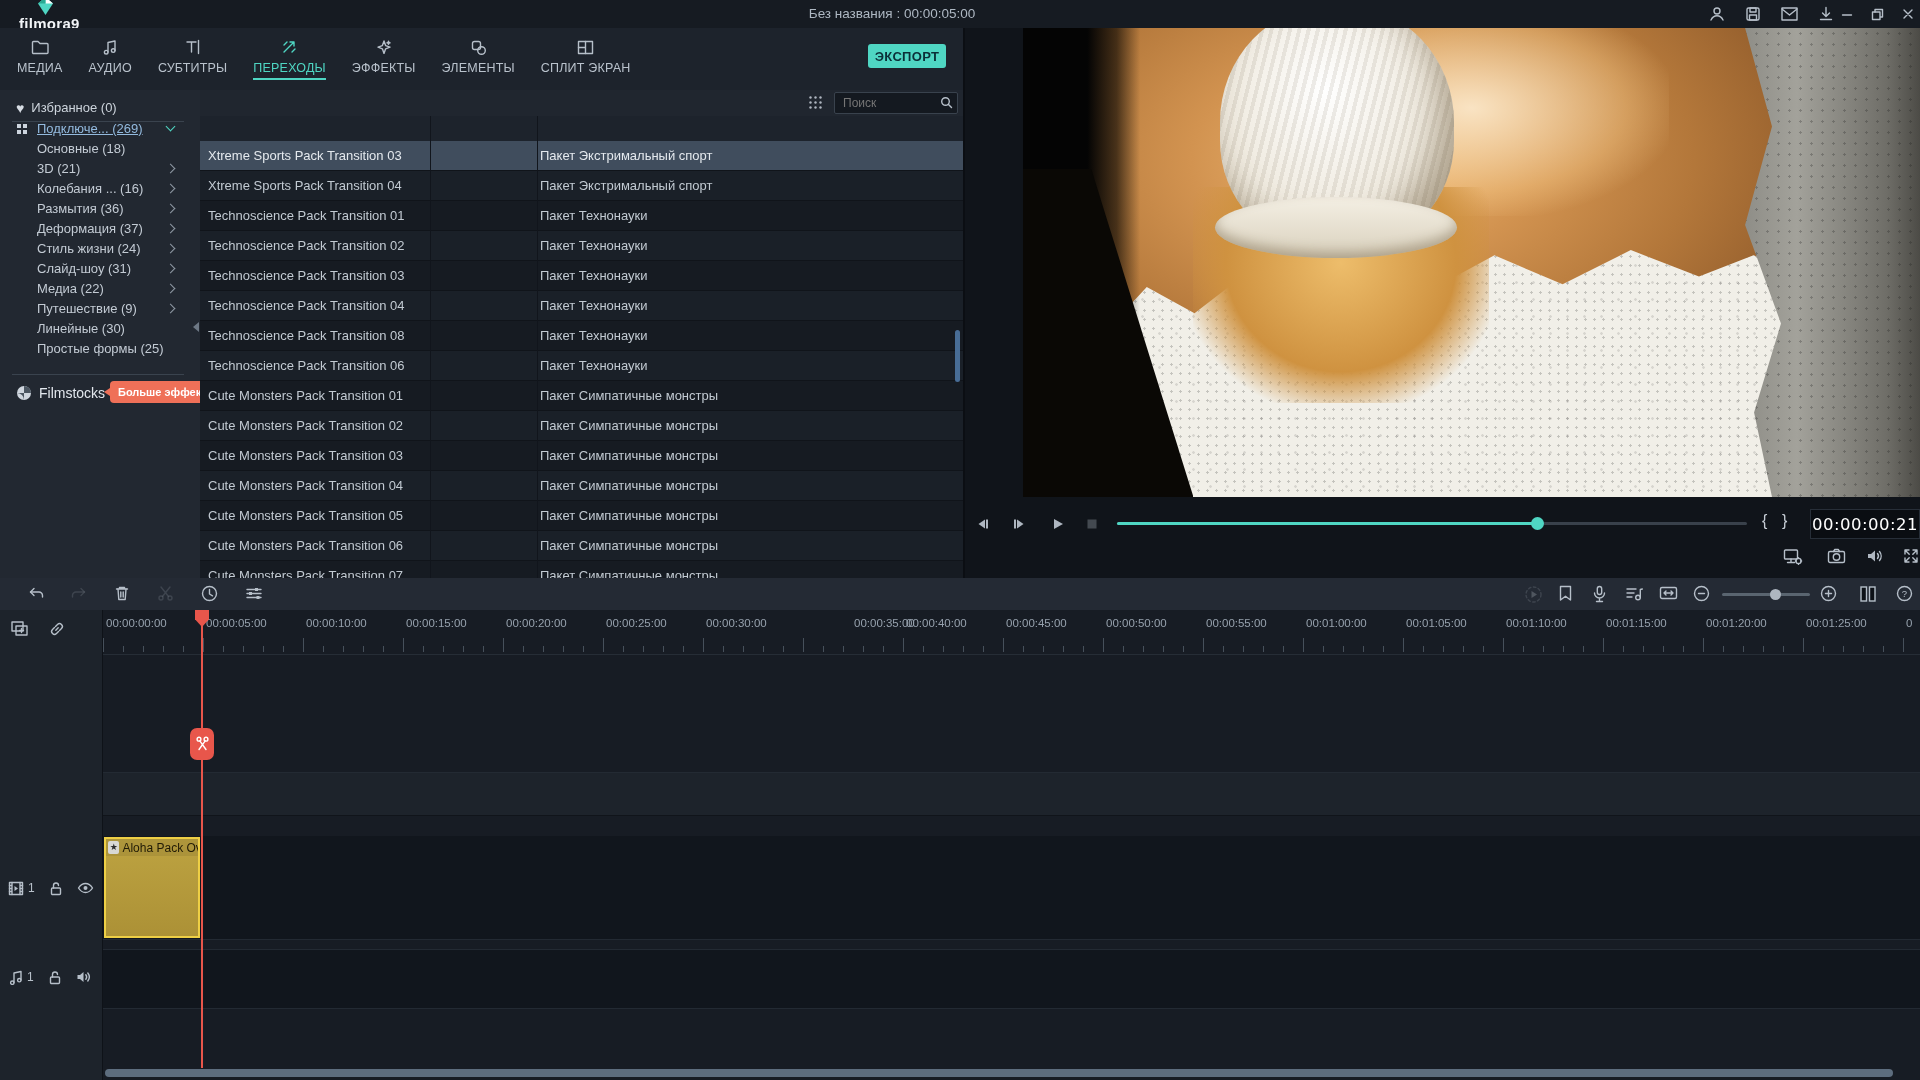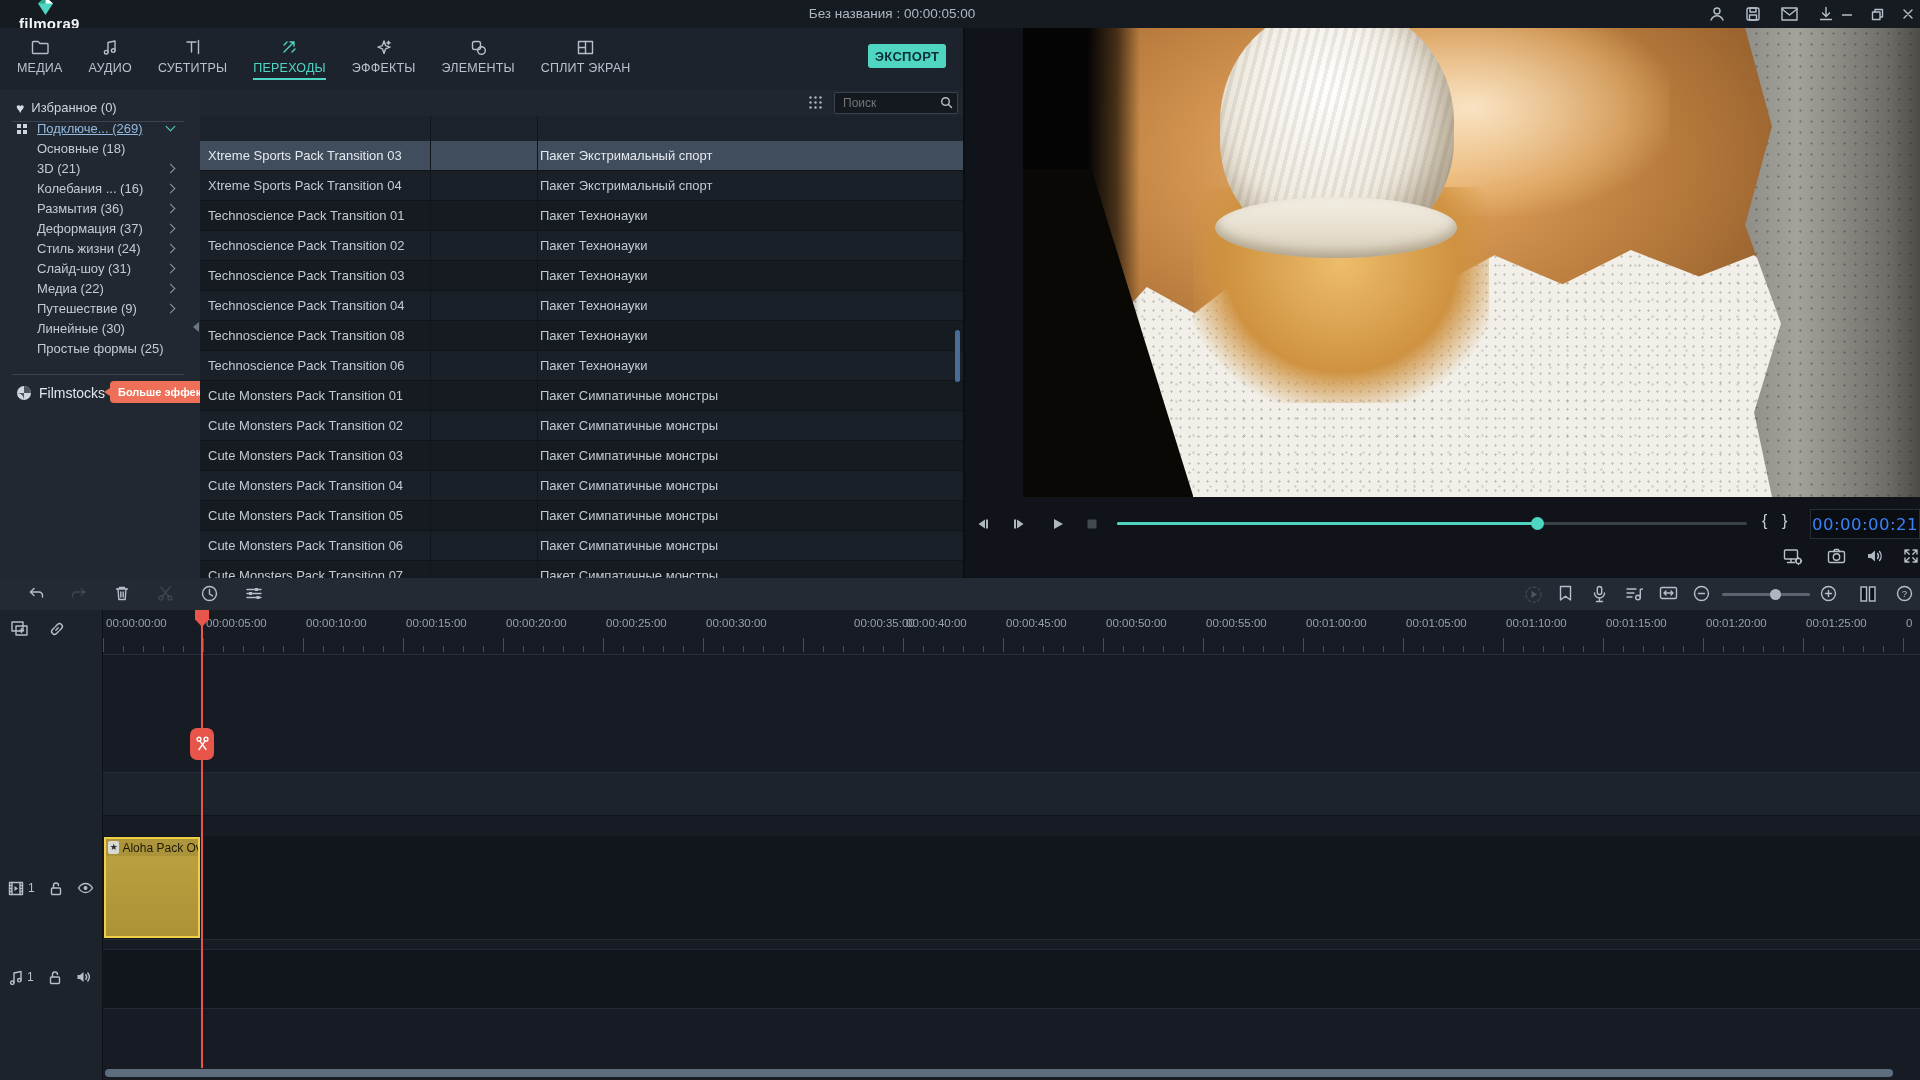--- a/index.html
+++ b/index.html
@@ -103,21 +103,21 @@
   #va-paper::before{content:"";position:absolute;inset:0;
       background-image:radial-gradient(rgba(25,25,25,.25) 1px,transparent 1.4px);background-size:11px 11px;}
 
   #pv-controls{position:absolute;left:0;top:481px;width:955px;height:30px;display:flex;align-items:center;}
   .pv-btn{position:absolute;top:7px;cursor:pointer;}
   #pv-slider{position:absolute;left:152px;top:13px;width:630px;height:3px;background:#39414b;border-radius:2px;cursor:pointer;}
   #pv-fill{position:absolute;left:0;top:0;height:3px;width:421px;background:#4fd6c3;border-radius:2px;}
   #pv-knob{position:absolute;left:414px;top:-5px;width:13px;height:13px;border-radius:50%;background:#4fd6c3;}
   .brace{position:absolute;top:3px;font-size:16px;color:#c6cdd5;cursor:pointer;}
   #timecode-box{position:absolute;left:845px;top:0;width:108px;height:28px;background:#0a0d12;border:1px solid #272e38;display:flex;align-items:center;justify-content:center;}
-  #timecode{font-family:"DejaVu Sans",sans-serif;font-size:16.5px;color:#3b82f6;letter-spacing:.5px;}
+  #timecode{font-family:"DejaVu Sans",sans-serif;font-size:16.5px;color:#ffffff;letter-spacing:.5px;}
   #pv-bottom{position:absolute;left:0;top:518px;width:955px;height:26px;}
   .pvb{position:absolute;top:2px;cursor:pointer;}
 
   
   #tl-toolbar{position:absolute;left:0;top:578px;width:1920px;height:32px;background:#242a34;border-bottom:1px solid #0c0f14;}
   .tb-ic{position:absolute;top:7px;cursor:pointer;}
   #zoom-slider{position:absolute;left:1722px;top:15px;width:88px;height:2.5px;background:#5a6570;border-radius:2px;cursor:pointer;}
   #zoom-knob{position:absolute;left:48px;top:-4.5px;width:11px;height:11px;border-radius:50%;background:#aeb6c0;}
 
   

